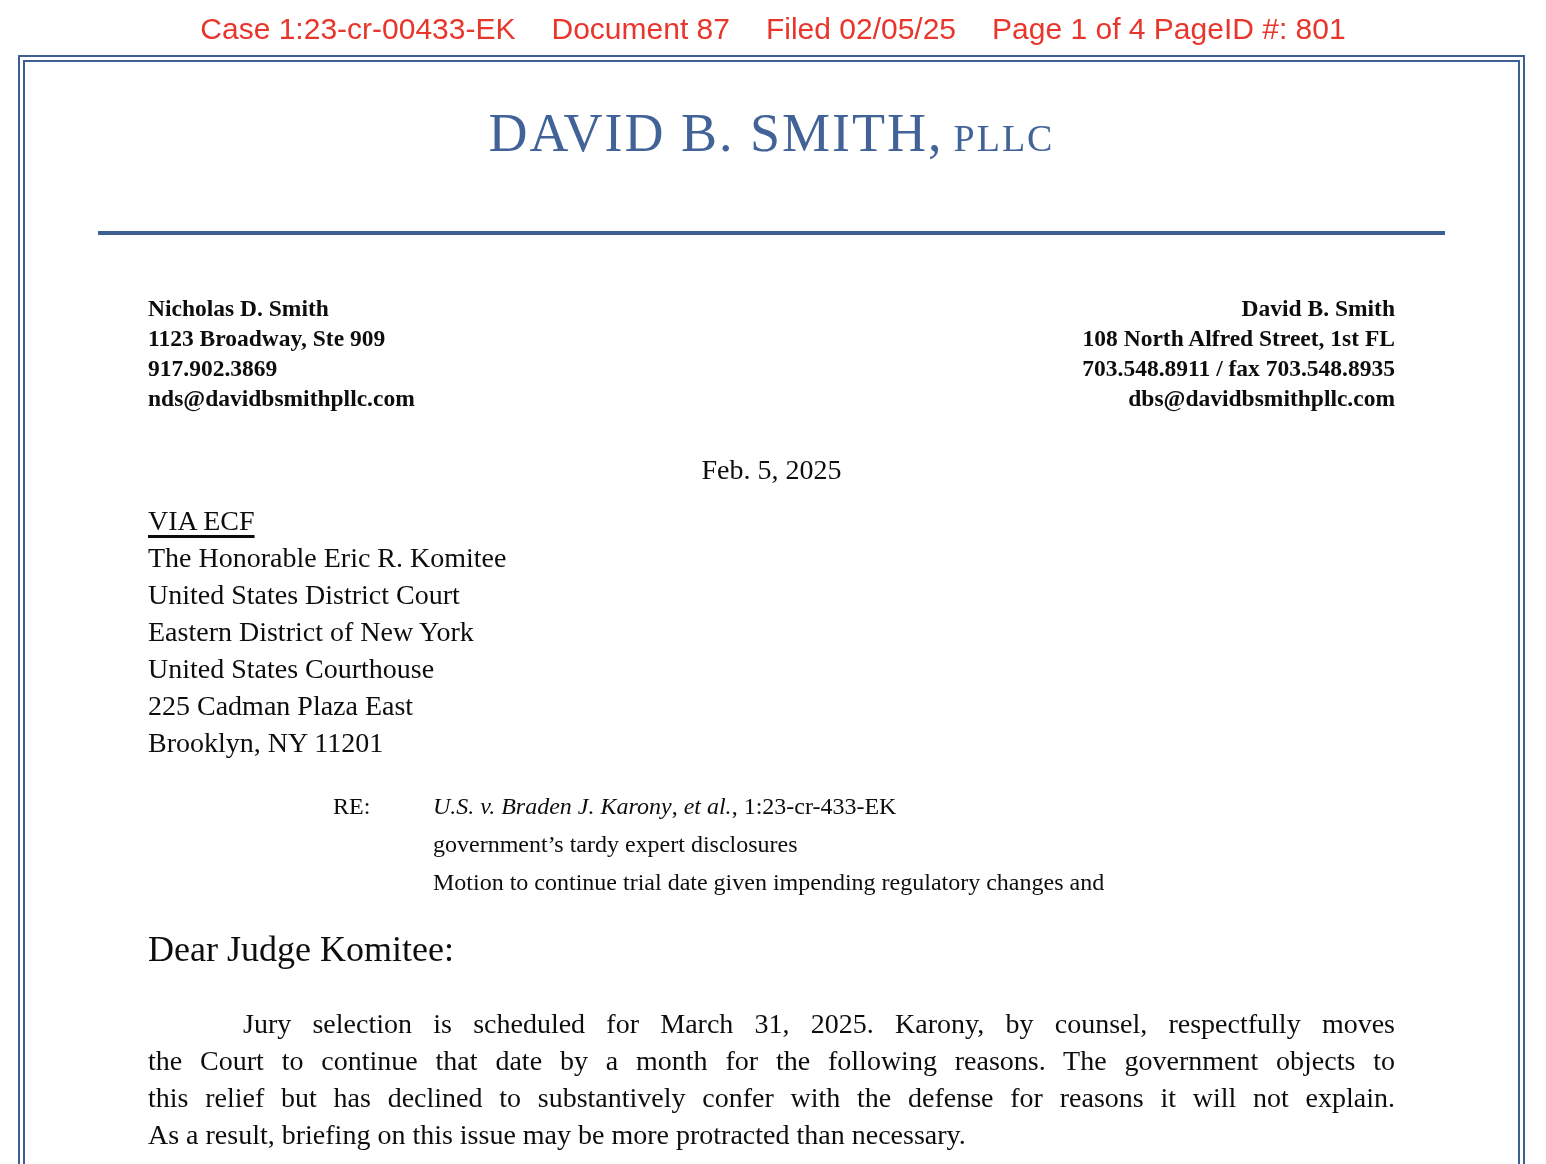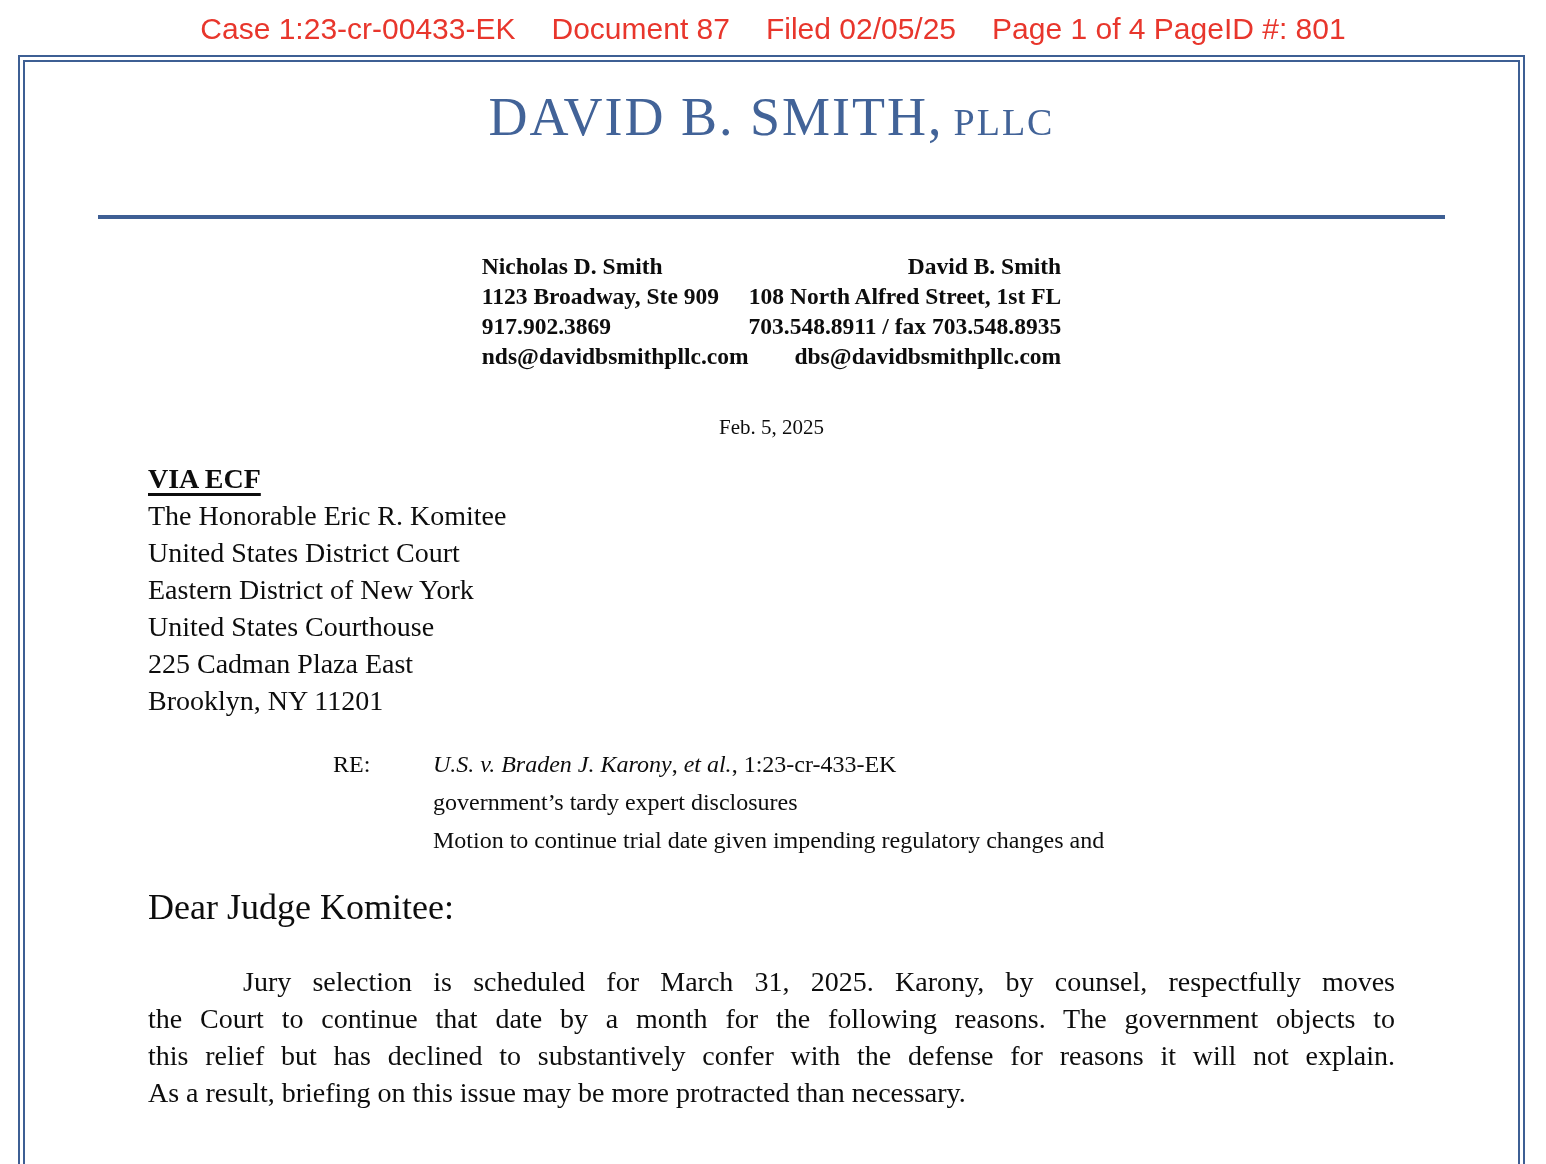--- a/index.html
+++ b/index.html
@@ -18,43 +18,43 @@
   }
   .frame {
     position: absolute; left: 18px; top: 55px;
     width: 1507px; height: 1400px;
     border: 7px double #3e5f94;
     background: #ffffff;
   }
   .content { padding: 0 123px; }
 
   .letterhead {
-    margin-top: 20px; text-align: center;
+    margin-top: 36px; text-align: center;
     line-height: 70px; color: #426398; white-space: nowrap;
   }
   .letterhead .firm { font-size: 54px; letter-spacing: 2px; }
   .letterhead .pllc { font-size: 38px; letter-spacing: 2px; margin-left: 10px; }
 
   .rule {
     height: 4px; background: #3e5f94;
     margin: 50px -50px 0 -50px;
   }
 
   .contacts {
-    margin-top: 32px;
-    display: flex; justify-content: center;
+    margin-top: 58px;
+    display: flex; justify-content: space-between;
     font-weight: bold; font-size: 23.5px; line-height: 30px;
   }
   .contact-right { text-align: right; }
 
-  .date { margin-top: 38px; text-align: center; font-size: 21px; line-height: 37px; }
+  .date { margin-top: 38px; text-align: center; font-size: 28px; line-height: 37px; }
 
   .via { font-size: 28px; line-height: 37px; margin-top: 14px; }
   .via span {
-    font-weight: bold;
+    font-weight: normal;
     text-decoration: underline;
     text-decoration-thickness: 3px;
     text-underline-offset: 5px;
     text-align: center;
   }
 
   .recipient { font-size: 28px; line-height: 37px; }
 
   .re { margin-top: 26px; display: flex; font-size: 24px; line-height: 38px; padding-left: 185px; }
   .re-label { width: 100px; flex-shrink: 0; }

